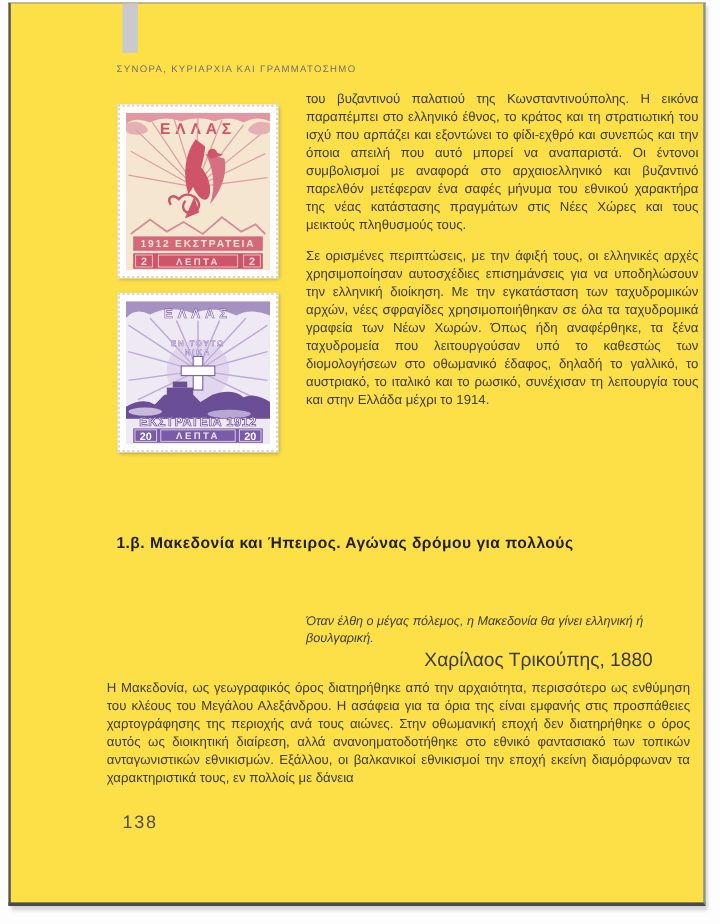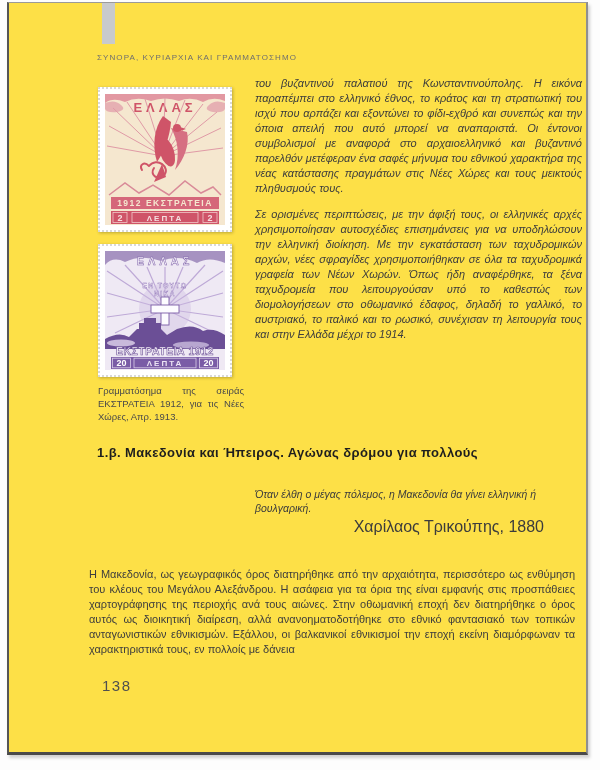--- a/index.html
+++ b/index.html
@@ -10,25 +10,25 @@
   .tab-marker{position:absolute;left:93px;top:0;width:13px;height:41px;background:#c8cacc;}
   .running-header{position:absolute;left:88px;top:50px;font-size:8px;letter-spacing:1.1px;
     color:#6e6e6e;white-space:nowrap;}
   .stamp-col{position:absolute;left:89px;top:84px;width:146px;}
   .stamp{width:134px;background:#fff;border:2px dotted #d8d8d8;padding:5px;box-sizing:border-box;
     box-shadow:1px 1px 3px rgba(0,0,0,.25);}
   .stamp svg{display:block;width:100%;height:auto;}
   .stamp+.stamp{margin-top:12px;}
   .caption{margin-top:7px;width:146px;font-size:9.5px;line-height:13px;color:#4a4a4a;
     text-align:justify;}
-  .main-col{position:absolute;left:246px;top:73px;width:327px;font-style:italic;}
+  .main-col{position:absolute;left:246px;top:73px;width:327px;}
   .para{font-size:11px;line-height:15px;text-align:justify;color:#3d3d3d;margin:0 0 11px 0;}
   .section-heading{position:absolute;left:88px;top:442px;width:490px;font-size:13px;
     font-weight:bold;letter-spacing:.4px;color:#1e1e1e;}
-  .quote-block{position:absolute;left:246px;top:484px;width:327px;}
+  .quote-block{position:absolute;left:246px;top:508px;width:327px;}
   .quote-text{font-style:italic;font-size:10.5px;line-height:14px;color:#3c3c3c;width:315px;}
   .quote-attrib{font-size:16px;color:#3c3c3c;text-align:right;padding-right:38px;margin-top:3px;}
   .bottom-para{position:absolute;left:80px;top:564px;width:486px;font-size:11px;line-height:15px;
     text-align:justify;color:#3d3d3d;}
   .page-number{position:absolute;left:93px;top:674px;font-size:15px;letter-spacing:1.5px;color:#4f4f4f;}
   svg text{font-family:"Liberation Sans",sans-serif;}
 </style>
 </head>
 <body>
 
@@ -135,21 +135,20 @@
         <rect x="6" y="106" width="108" height="12" fill="#7a5ca6"></rect>
         <rect x="7.5" y="107.2" width="18" height="9.6" fill="none" stroke="#d9cde8" stroke-width="0.8"></rect>
         <rect x="29" y="107.2" width="62" height="9.6" fill="none" stroke="#d9cde8" stroke-width="0.8"></rect>
         <rect x="94.5" y="107.2" width="18" height="9.6" fill="none" stroke="#d9cde8" stroke-width="0.8"></rect>
         <text x="16.5" y="115.3" text-anchor="middle" font-size="9" font-weight="bold" fill="#ffffff">20</text>
         <text x="60" y="114.8" text-anchor="middle" font-size="8" font-weight="bold" letter-spacing="2" fill="#ece4f4">ΛΕΠΤΑ</text>
         <text x="103.5" y="115.3" text-anchor="middle" font-size="9" font-weight="bold" fill="#ffffff">20</text>
       </svg>
     </div>
 
-    <div class="caption">Γραμματόσημα της σειράς ΕΚΣΤΡΑΤΕΙΑ 1912, για τις Νέες Χώρες, Απρ. 1913.</div>
   </div>
 
   <div class="main-col">
     <p class="para">του βυζαντινού παλατιού της Κωνσταντινούπολης. Η εικόνα παραπέμπει στο ελληνικό έθνος, το κράτος και τη στρατιωτική του ισχύ που αρπάζει και εξοντώνει το φίδι-εχθρό και συνεπώς και την όποια απειλή που αυτό μπορεί να αναπαριστά. Οι έντονοι συμβολισμοί με αναφορά στο αρχαιοελληνικό και βυζαντινό παρελθόν μετέφεραν ένα σαφές μήνυμα του εθνικού χαρακτήρα της νέας κατάστασης πραγμάτων στις Νέες Χώρες και τους μεικτούς πληθυσμούς τους.</p>
     <p class="para">Σε ορισμένες περιπτώσεις, με την άφιξή τους, οι ελληνικές αρχές χρησιμοποίησαν αυτοσχέδιες επισημάνσεις για να υποδηλώσουν την ελληνική διοίκηση. Με την εγκατάσταση των ταχυδρομικών αρχών, νέες σφραγίδες χρησιμοποιήθηκαν σε όλα τα ταχυδρομικά γραφεία των Νέων Χωρών. Όπως ήδη αναφέρθηκε, τα ξένα ταχυδρομεία που λειτουργούσαν υπό το καθεστώς των διομολογήσεων στο οθωμανικό έδαφος, δηλαδή το γαλλικό, το αυστριακό, το ιταλικό και το ρωσικό, συνέχισαν τη λειτουργία τους και στην Ελλάδα μέχρι το 1914.</p>
   </div>
 
   <div class="section-heading">1.β. Μακεδονία και Ήπειρος. Αγώνας δρόμου για πολλούς</div>
 
   <div class="quote-block">

